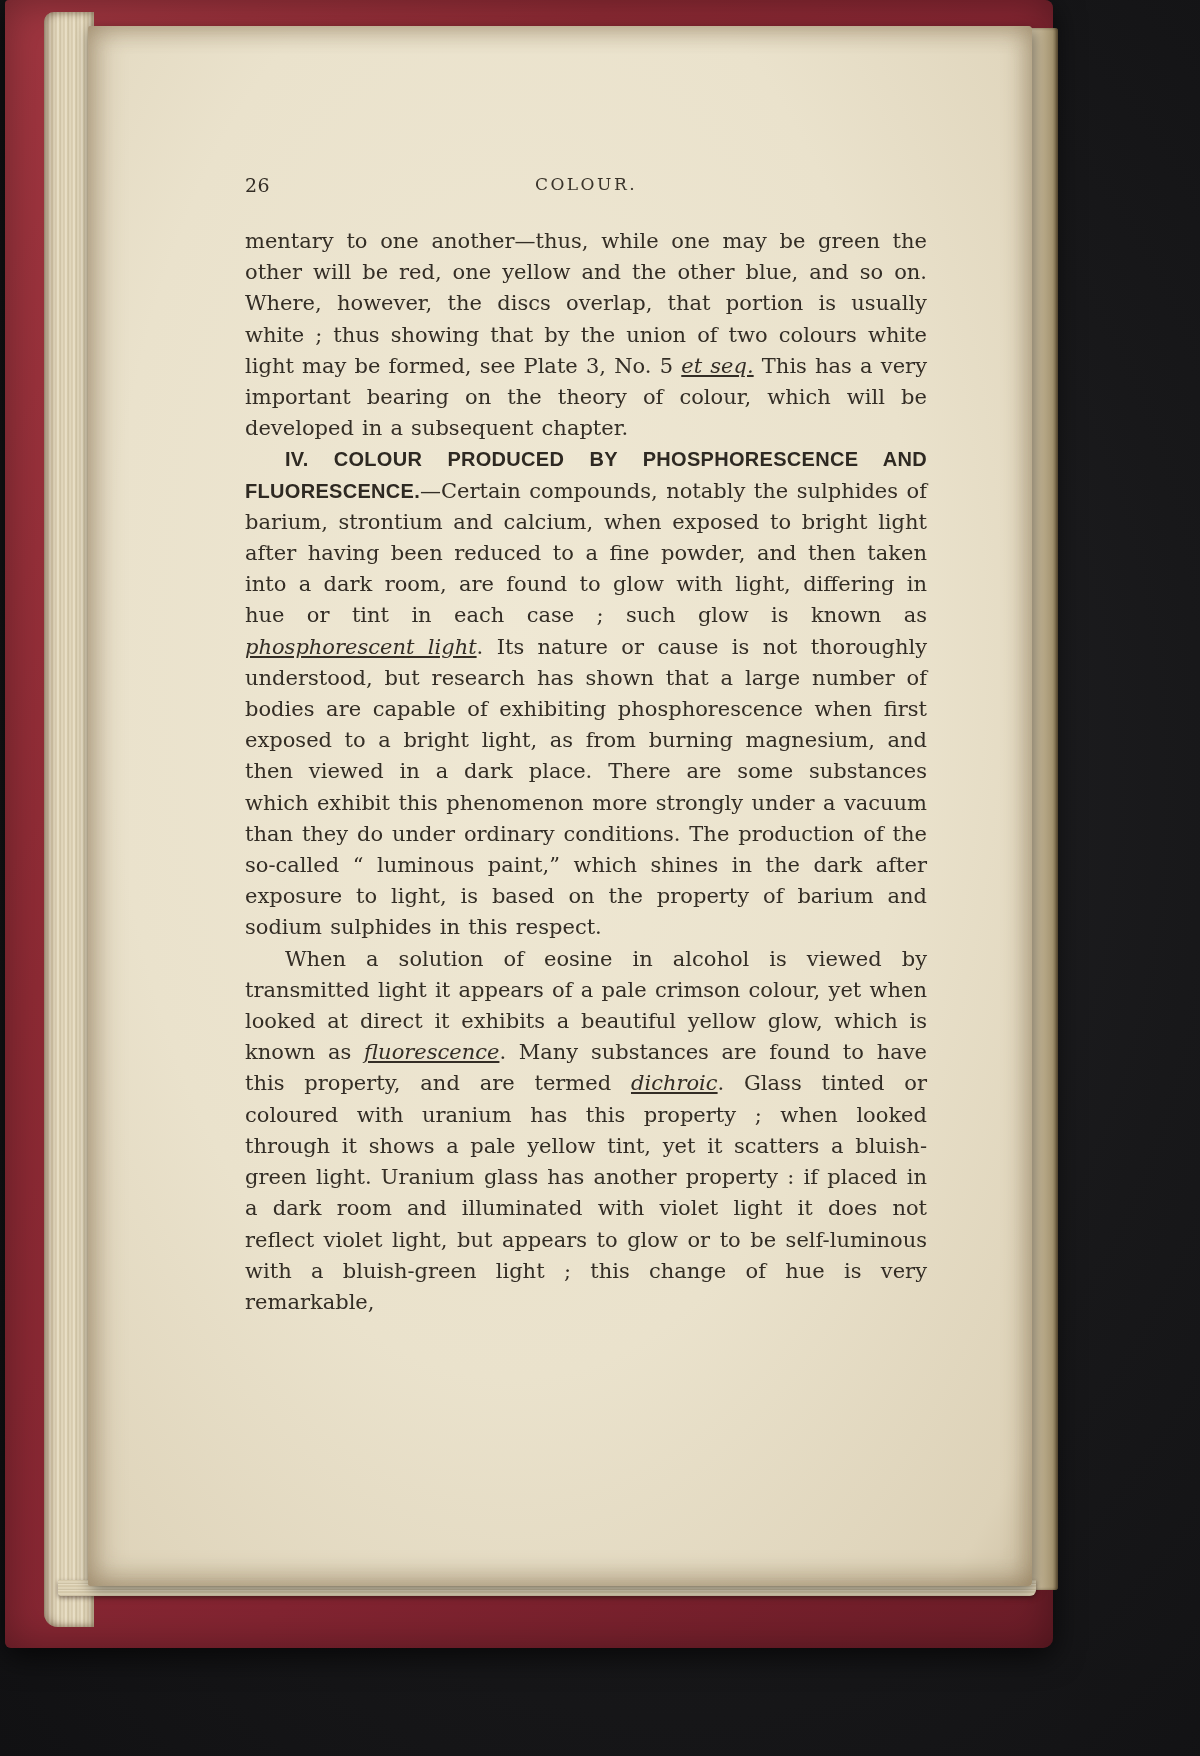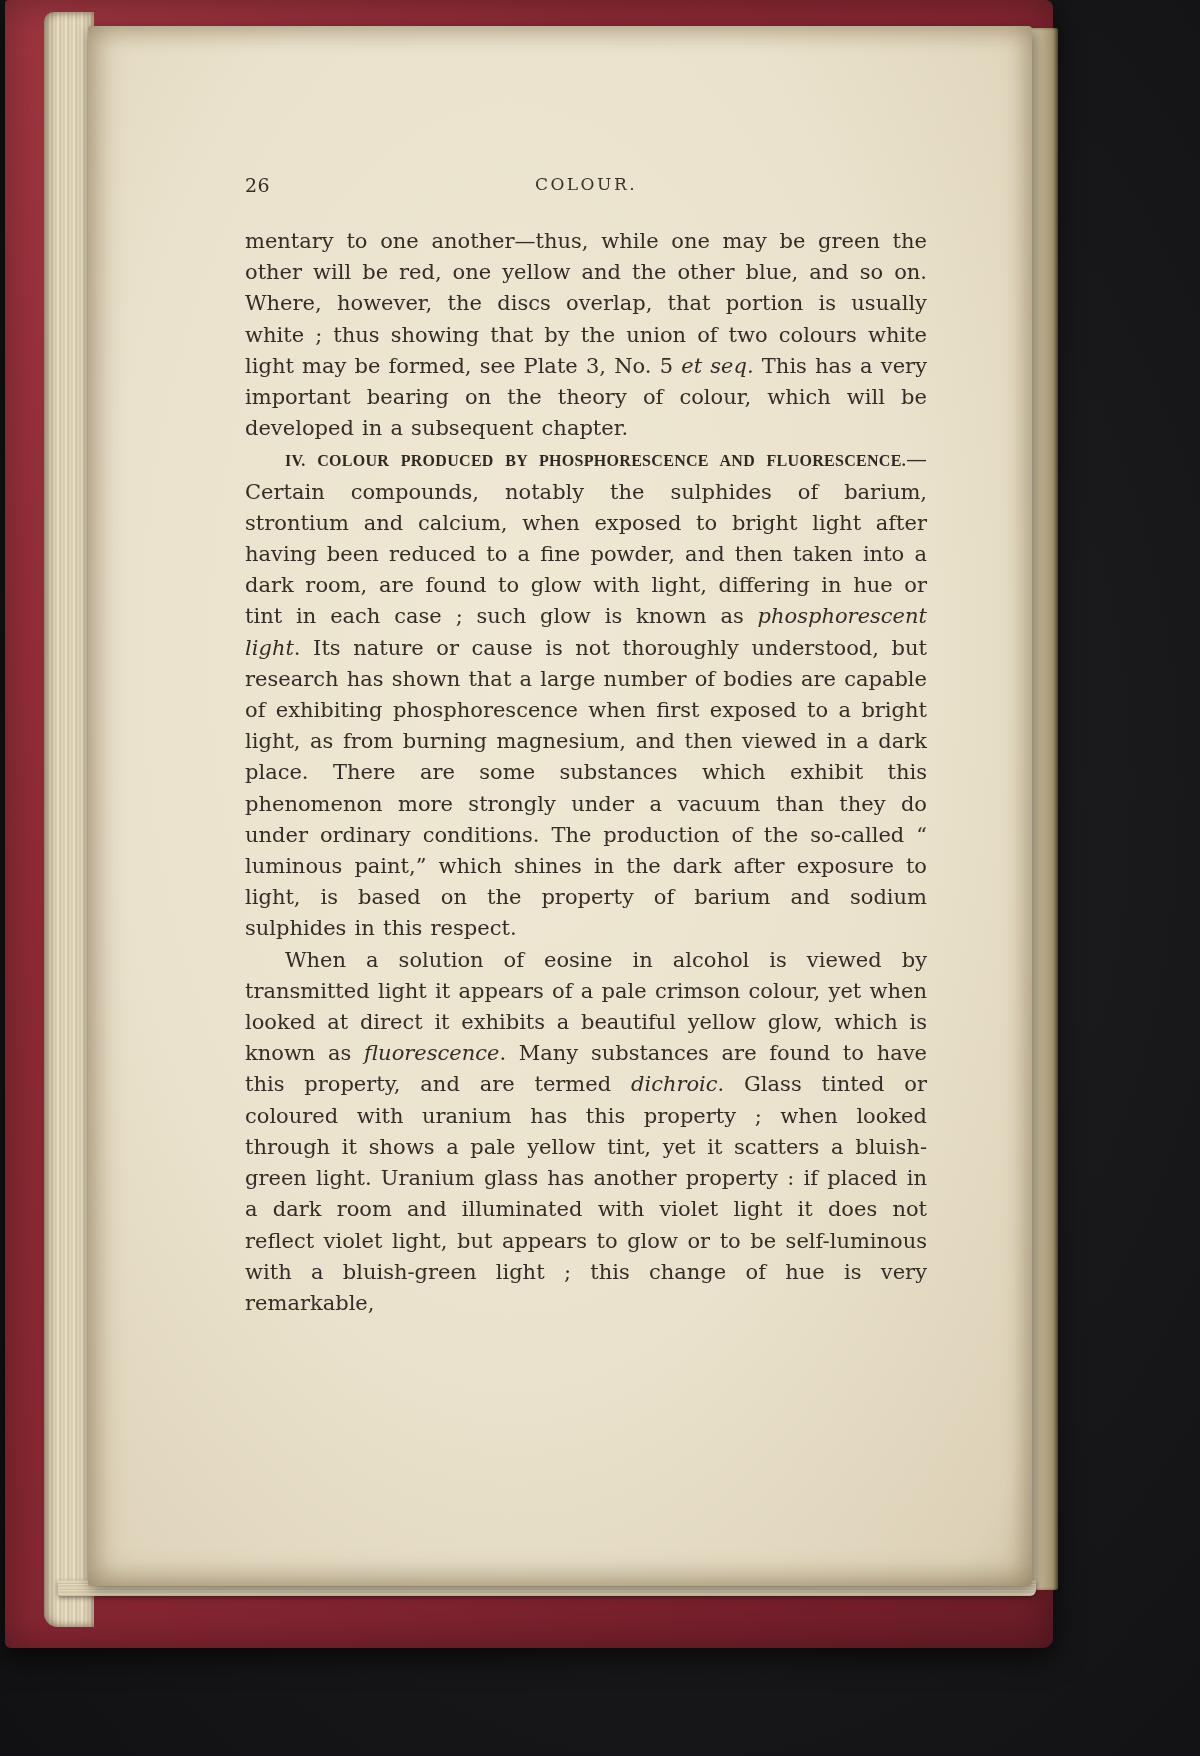--- a/index.html
+++ b/index.html
@@ -114,25 +114,25 @@
   }
   .para {
     margin: 0;
     text-align: justify;
     font-size: 21px;
     line-height: 31.2px;
     color: #332d25;
     word-spacing: 1.5px;
   }
   .para.indent { text-indent: 40px; }
-  .it { font-style: italic; }
+  .it { font-style: italic; text-decoration: underline; }
   .head {
-    font-family: Liberation Serif, serif;
+    font-family: Liberation Sans, sans-serif;
     font-weight: bold;
-    font-size: 16px;
+    font-size: 20px;
     letter-spacing: 0.3px;
     color: #2e2922;
   }
 </style>
 </head>
 <body>
 
 <div class="scene">
   <div class="cover"></div>
   <div class="edges-left"></div>

